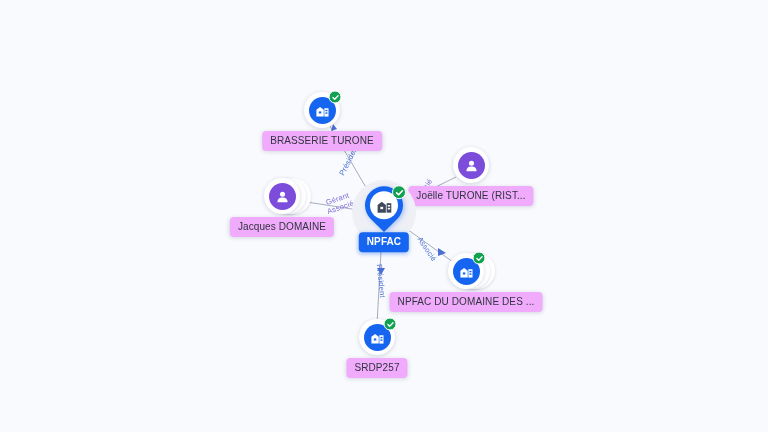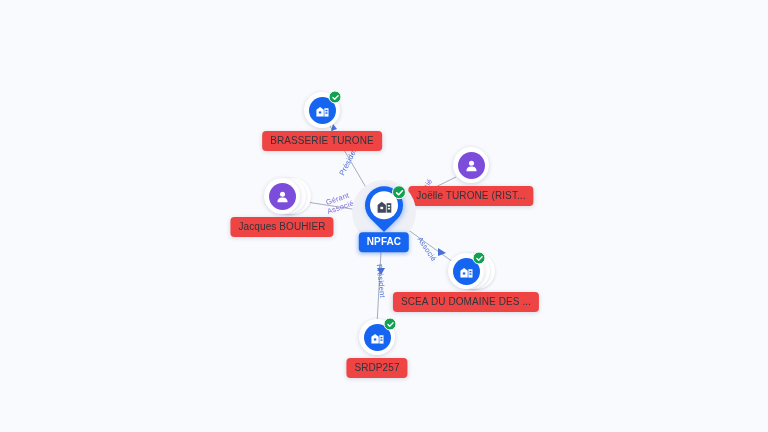--- a/index.html
+++ b/index.html
@@ -86,21 +86,21 @@
   }
   .badge-check svg { display: block; }
 
   
   .node-label {
     position: absolute;
     left: 50%;
     transform: translateX(-50%);
     top: 21px;
     white-space: nowrap;
-    background: #ef4444;
+    background: #f0abfc;
     color: #30343d;
     font-size: 10px;
     line-height: 1;
     padding: 5px 8px;
     border-radius: 4px;
     box-shadow: 0 1px 4px rgba(30,40,90,0.16);
     letter-spacing: 0.1px;
   }
   .node-label.selected {
     background: #1565f0;
@@ -262,21 +262,21 @@
     <div class="stack s2"></div>
     <div class="stack s1"></div>
     <div class="icon-ring">
       <div class="icon-disc person">
         <svg width="15" height="15" viewBox="0 0 16 16" aria-hidden="true">
           <circle cx="8" cy="5.6" r="2.7" fill="#ffffff"></circle>
           <path d="M2.6 14 C2.6 10.6 5.0 9.1 8 9.1 C11 9.1 13.4 10.6 13.4 14 Z" fill="#ffffff"></path>
         </svg>
       </div>
     </div>
-    <div class="node-label">Jacques BOUHIER</div>
+    <div class="node-label">Jacques DOMAINE</div>
   </div>
 
   <div class="node" style="left:466px; top:271px;">
     <div class="stack s2"></div>
     <div class="stack s1"></div>
     <div class="icon-ring">
       <div class="icon-disc company">
         <svg width="15" height="15" viewBox="0 0 16 16" aria-hidden="true">
           <path d="M1.5 14.5 V7.2 L5.4 4.2 L9.3 7.2 V14.5 Z" fill="#ffffff"></path>
           <rect x="10.0" y="5.6" width="4.4" height="8.9" fill="#ffffff"></rect>
@@ -284,21 +284,21 @@
           <rect x="11.1" y="7.3" width="2.2" height="1.5" fill="#1565f0"></rect>
           <rect x="11.1" y="10.0" width="2.2" height="1.5" fill="#1565f0"></rect>
         </svg>
       </div>
     </div>
     <div class="badge-check">
       <svg width="8" height="8" viewBox="0 0 10 10" aria-hidden="true">
         <path d="M1.8 5.1 L4.0 7.2 L8.2 2.8" stroke="#ffffff" stroke-width="1.7" fill="none" stroke-linecap="round" stroke-linejoin="round"></path>
       </svg>
     </div>
-    <div class="node-label">SCEA DU DOMAINE DES ...</div>
+    <div class="node-label">NPFAC DU DOMAINE DES ...</div>
   </div>
 
   <div class="node" style="left:377px; top:337px;">
     <div class="icon-ring">
       <div class="icon-disc company">
         <svg width="15" height="15" viewBox="0 0 16 16" aria-hidden="true">
           <path d="M1.5 14.5 V7.2 L5.4 4.2 L9.3 7.2 V14.5 Z" fill="#ffffff"></path>
           <rect x="10.0" y="5.6" width="4.4" height="8.9" fill="#ffffff"></rect>
           <rect x="4.1" y="9.0" width="2.6" height="2.2" fill="#1565f0"></rect>
           <rect x="11.1" y="7.3" width="2.2" height="1.5" fill="#1565f0"></rect>

